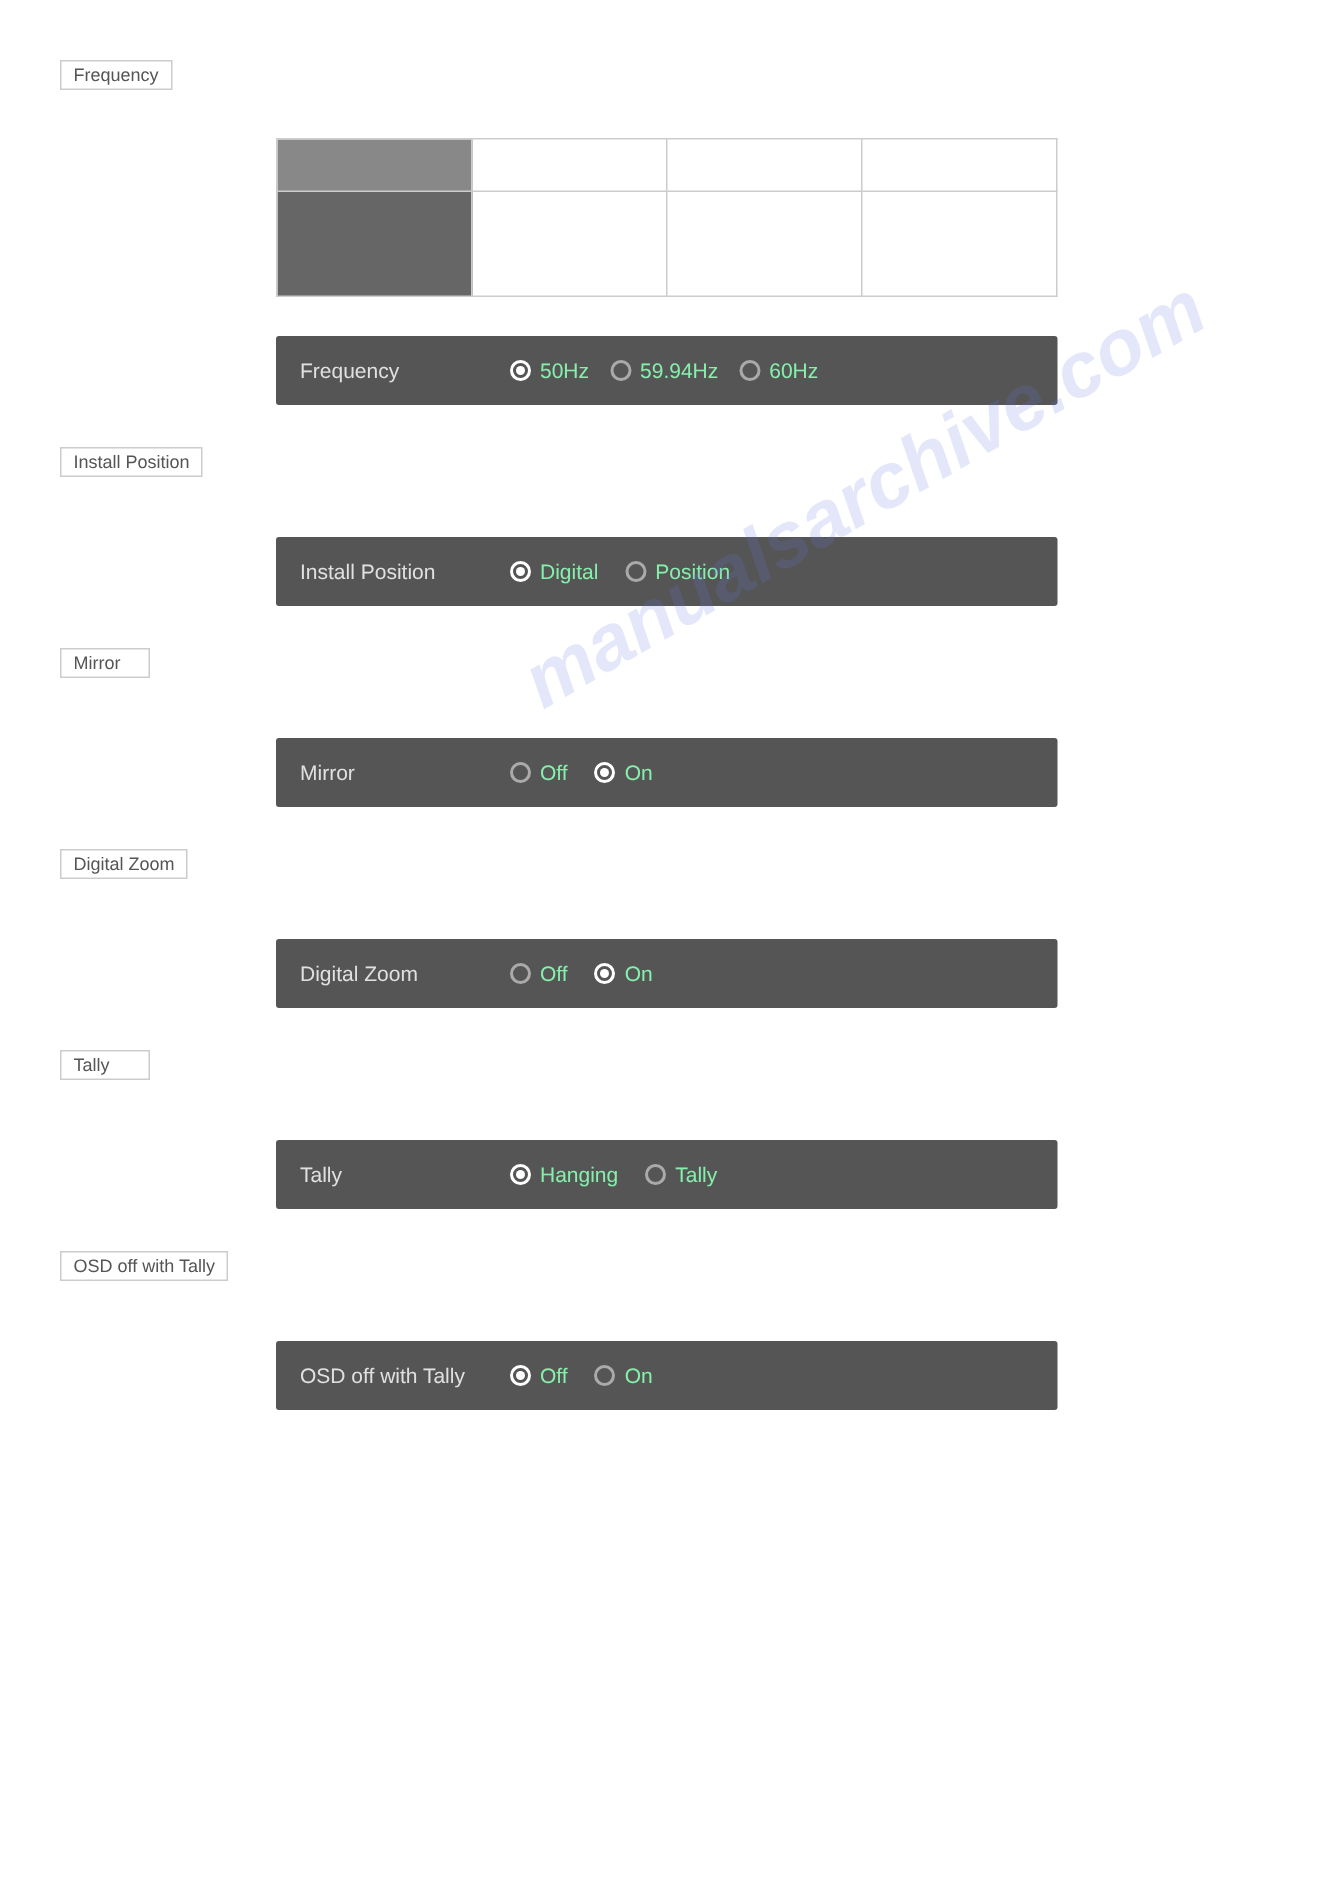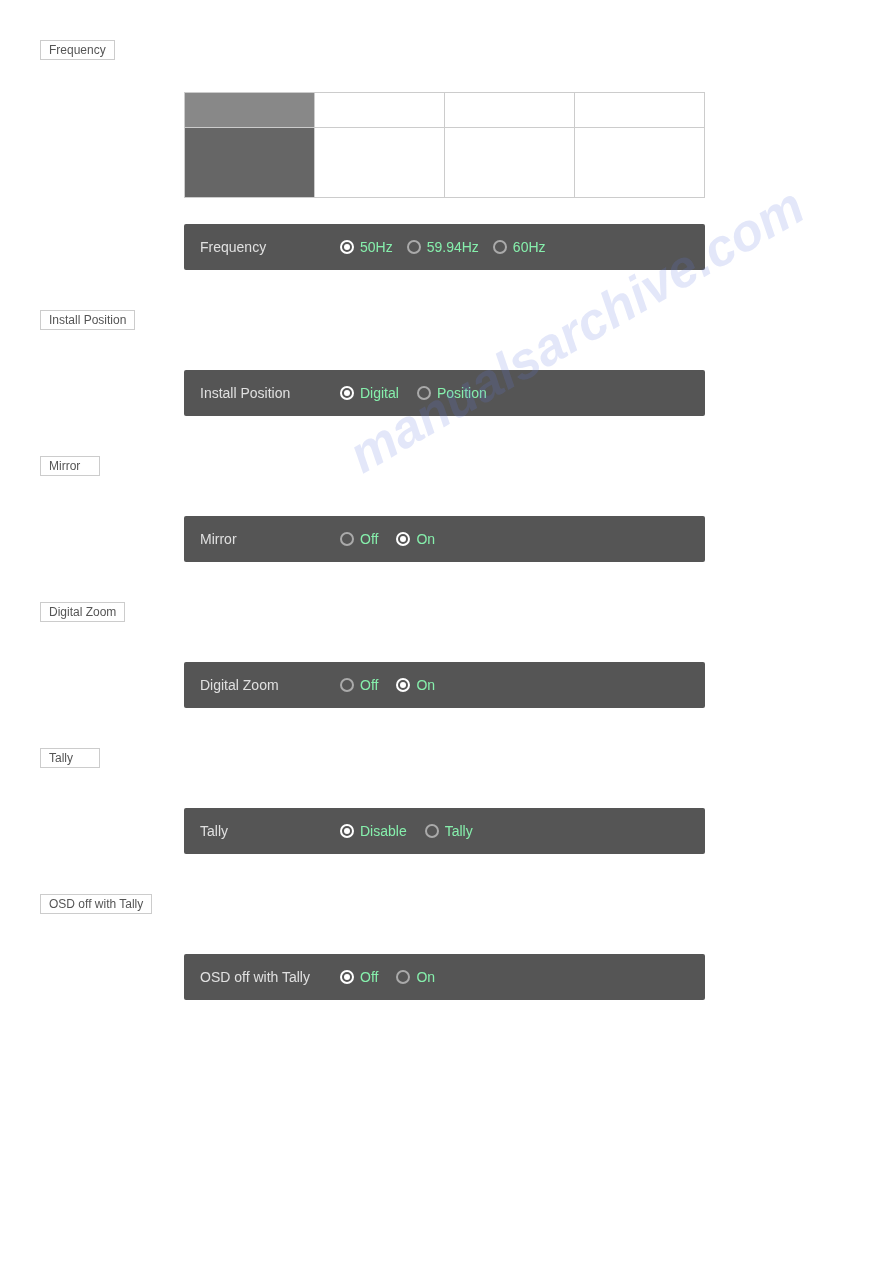--- a/index.html
+++ b/index.html
@@ -40,21 +40,21 @@
       font-size: 12px;
       color: #555;
       margin-left: 40px;
       margin-bottom: 8px;
       min-width: 60px;
       height: 20px;
     }
 
     
     .section {
-      margin-bottom: 18px;
+      margin-bottom: 6px;
     }
 
     .section-label-row {
       margin-bottom: 10px;
     }
 
     
     .control-bar {
       margin-left: 184px;
       width: 521px;
@@ -319,21 +319,21 @@
       <span class="label-box">Tally</span>
     </div>
 
     <div class="section-gap"></div>
 
     <div class="control-bar">
       <span class="ctrl-label">Tally</span>
       <div class="ctrl-options">
         <label class="radio-option">
           <span class="radio-circle selected"></span>
-          <span>Disable</span>
+          <span>Hanging</span>
         </label>
         <label class="radio-option">
           <span class="radio-circle"></span>
           <span>Tally</span>
         </label>
       </div>
     </div>
   </div>
 
   <div class="section-gap"></div>

